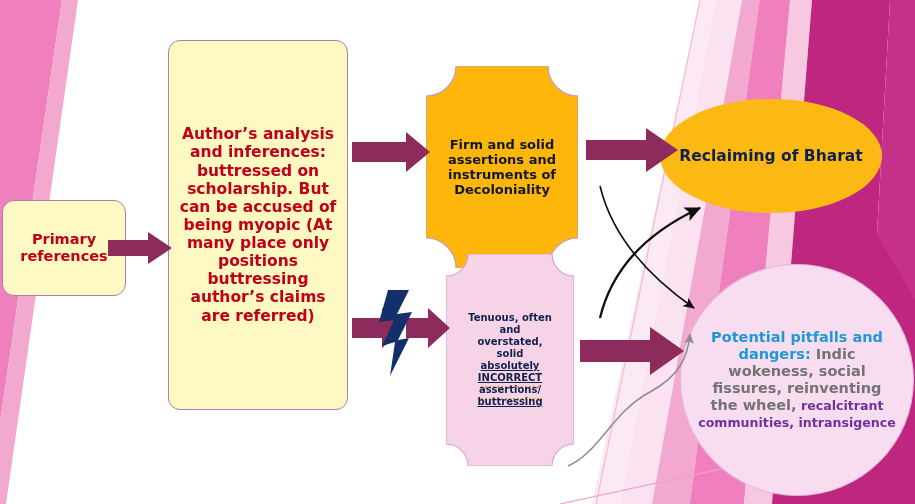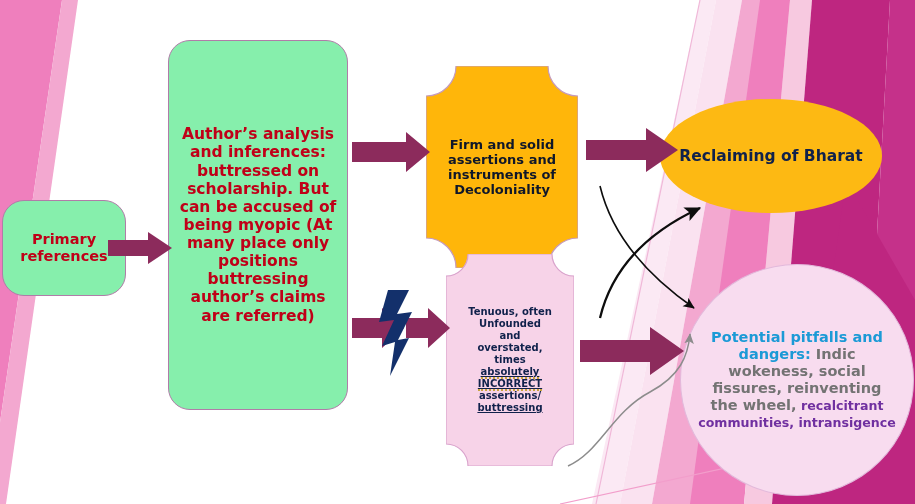--- a/index.html
+++ b/index.html
@@ -31,23 +31,23 @@
     box-sizing: border-box;
     z-index: 3;
   }
   .node .txt {
     width: 100%;
     line-height: 1.17;
   }
 
   
   .rounded {
-    background: #86efac;
+    background: #fef9c3;
     border: 1.2px solid #B07CA8;
-    border-radius: 22px;
+    border-radius: 12px;
     color: #C00018;
     font-weight: bold;
   }
 
   
   .plaque {
     position: absolute;
     z-index: 3;
   }
   .plaque svg {
@@ -78,21 +78,21 @@
   }
   .ell-pink {
     background: #F8DCEF;
     border: 1px solid #E2B9DB;
     font-weight: bold;
   }
 
   .u-solid { text-decoration: underline; }
   .dotline {
     border-bottom: 2.5px dotted #C8A43C;
-    padding-bottom: 0;
+    padding-bottom: 15px;
   }
 
   svg.layer {
     position: absolute;
     left: 0; top: 0;
     width: 915px; height: 504px;
     pointer-events: none;
   }
   #arrows { z-index: 4; }
   #bolt   { z-index: 5; }
@@ -140,24 +140,23 @@
   </div>
 
   <div class="plaque" style="left:446px; top:254px; width:128px; height:212px;">
     <svg viewBox="0 0 128 212" preserveAspectRatio="none">
       <path d="M0,22 A22,22 0 0 0 22,0 L106,0 A22,22 0 0 0 128,22
                L128,190 A22,22 0 0 0 106,212 L22,212 A22,22 0 0 0 0,190 Z" fill="#F7D3E8" stroke="#D9A3CC" stroke-width="1.2"></path>
     </svg>
     <div class="plaque-txt" style="font-size:10px; font-weight:bold; color:#10214B; padding:0 2px;">
       <div id="tenuous-lines" style="width:100%; line-height:1.19;">
           <div><span>Tenuous, often</span></div>
-          <div><span>Unfounded</span></div>
           <div><span>and</span></div>
           <div><span>overstated,</span></div>
-          <div><span>times</span></div>
+          <div><span>solid</span></div>
           <div><span class="u-solid dotline">absolutely</span></div>
           <div><span class="u-solid dotline">INCORRECT</span></div>
           <div><span>assertions/</span></div>
           <div><span class="u-solid">buttressing</span></div>
         </div>
     </div>
   </div>
 
   <div class="node ellipse ell-orange" style="left:660px; top:99px; width:222px; height:114px; font-size:15.5px;">
     <div class="txt">Reclaiming of Bharat</div>

